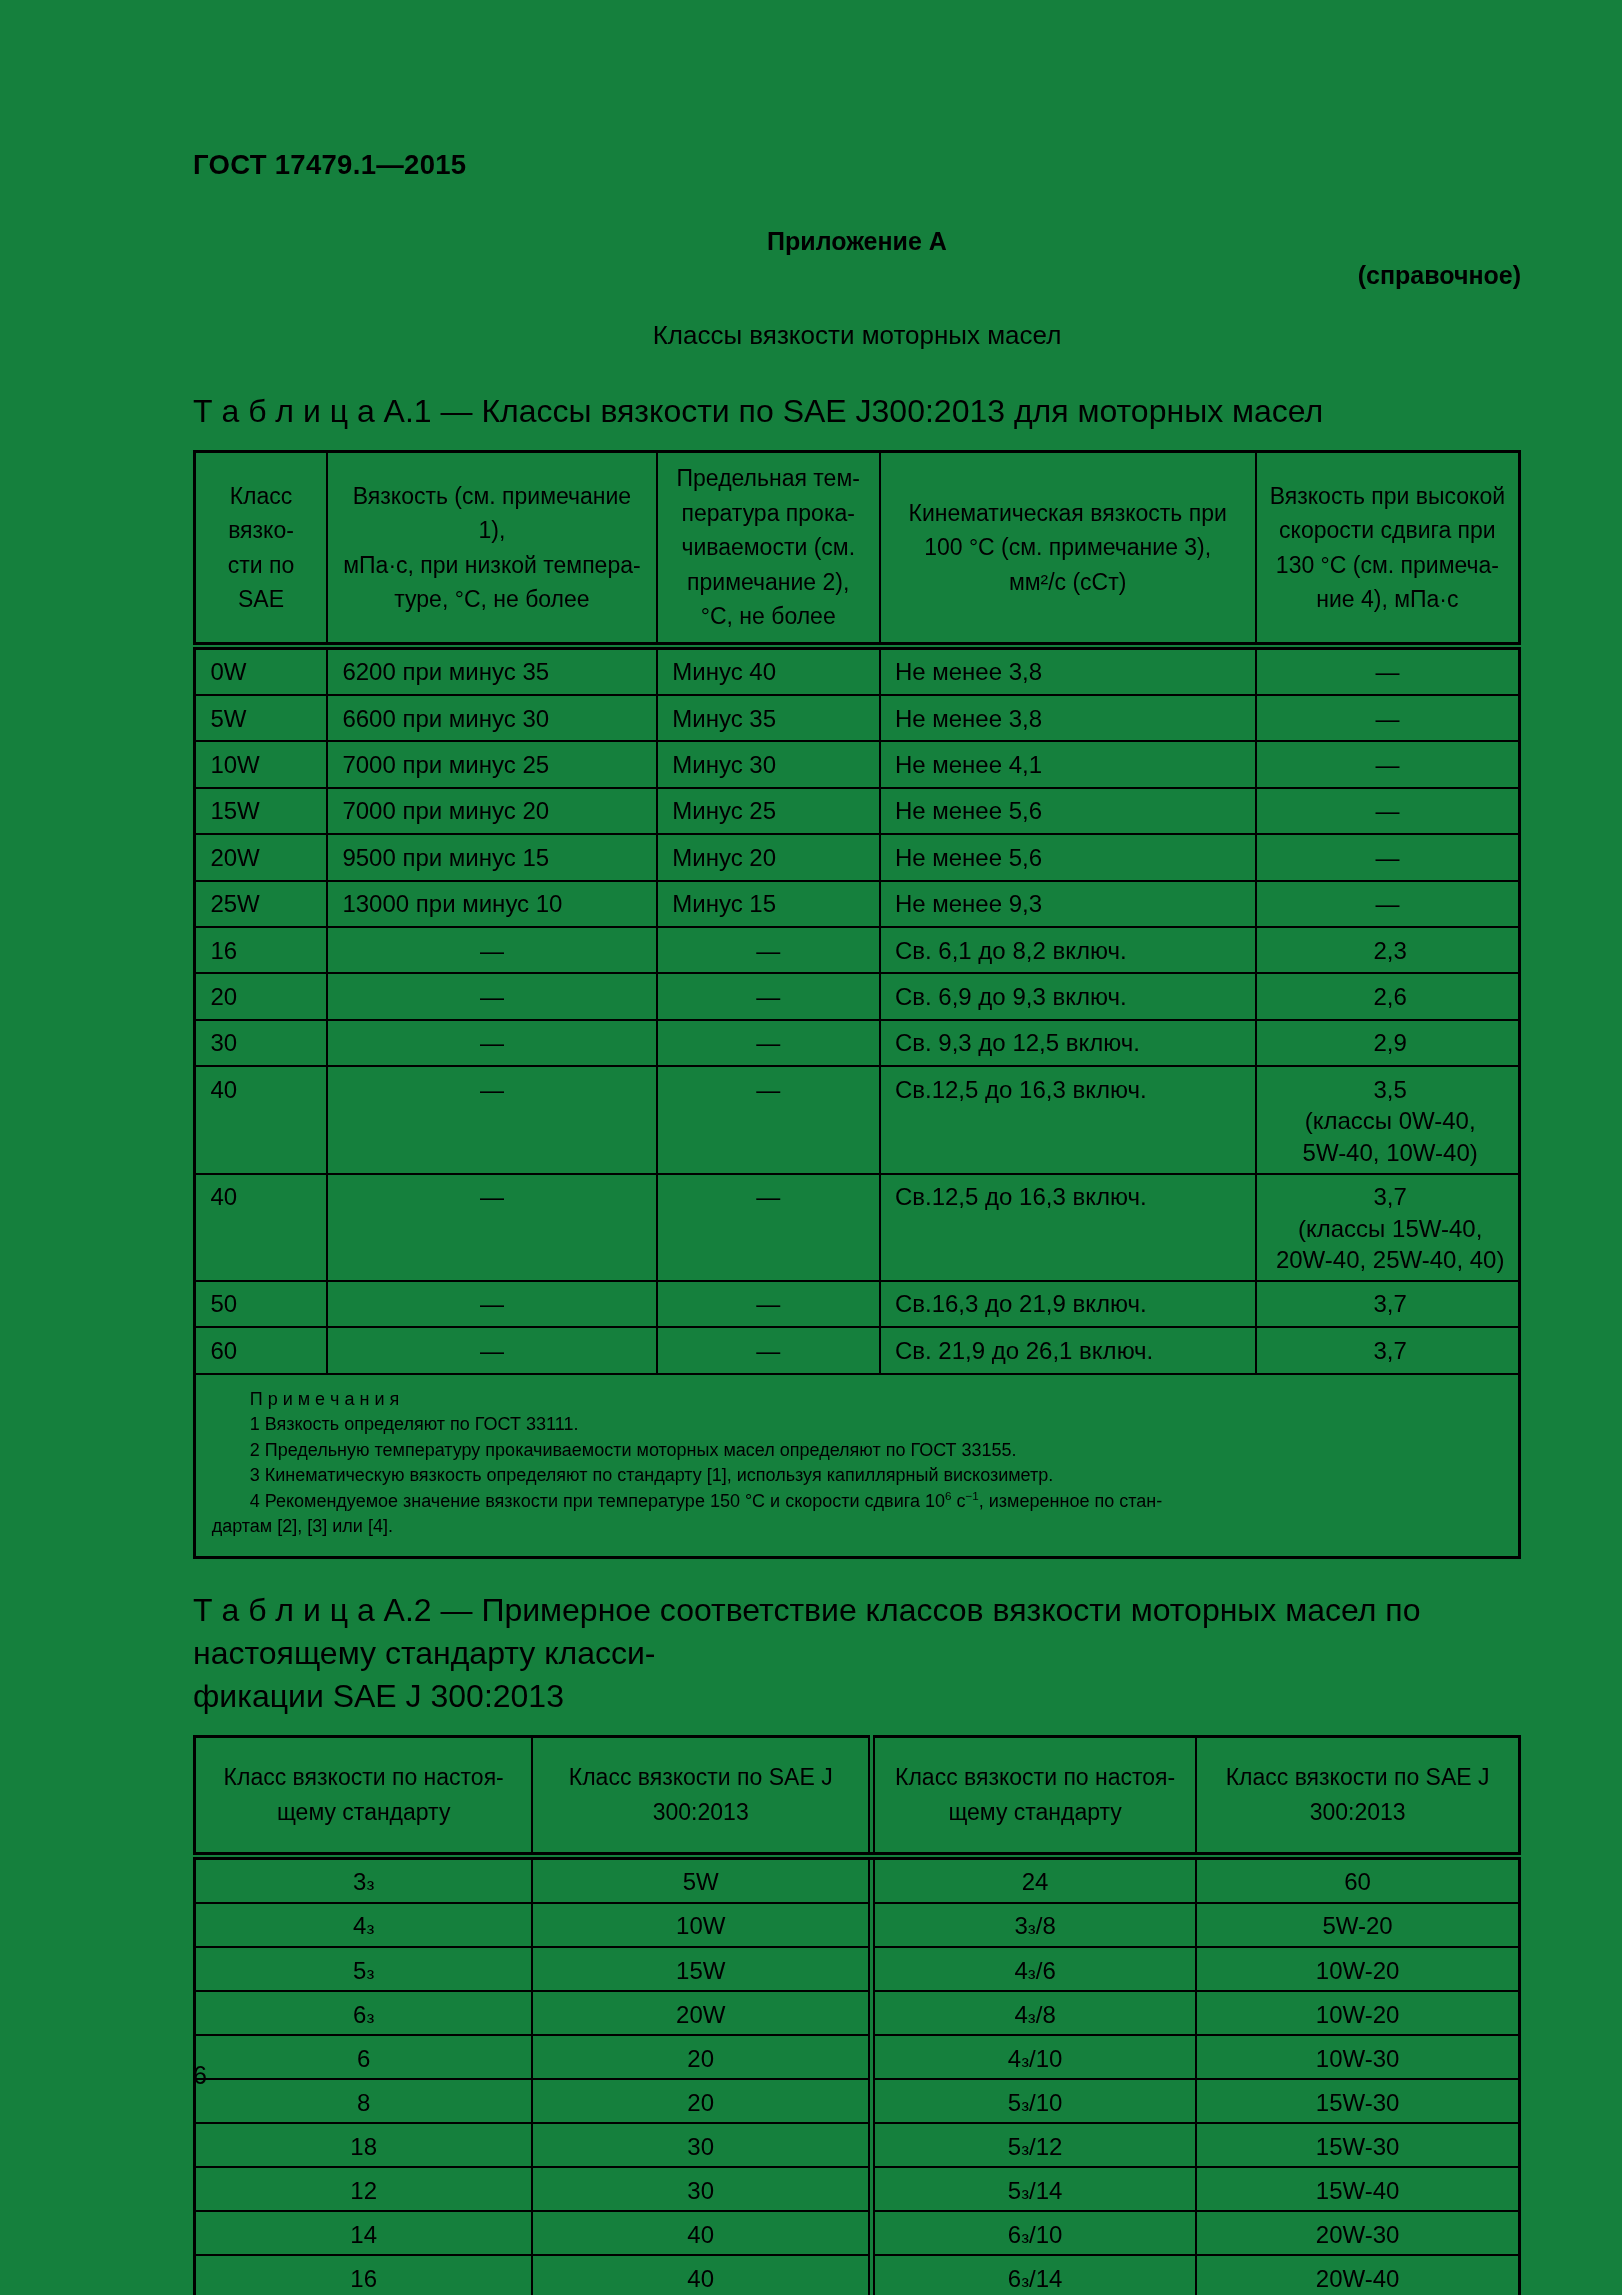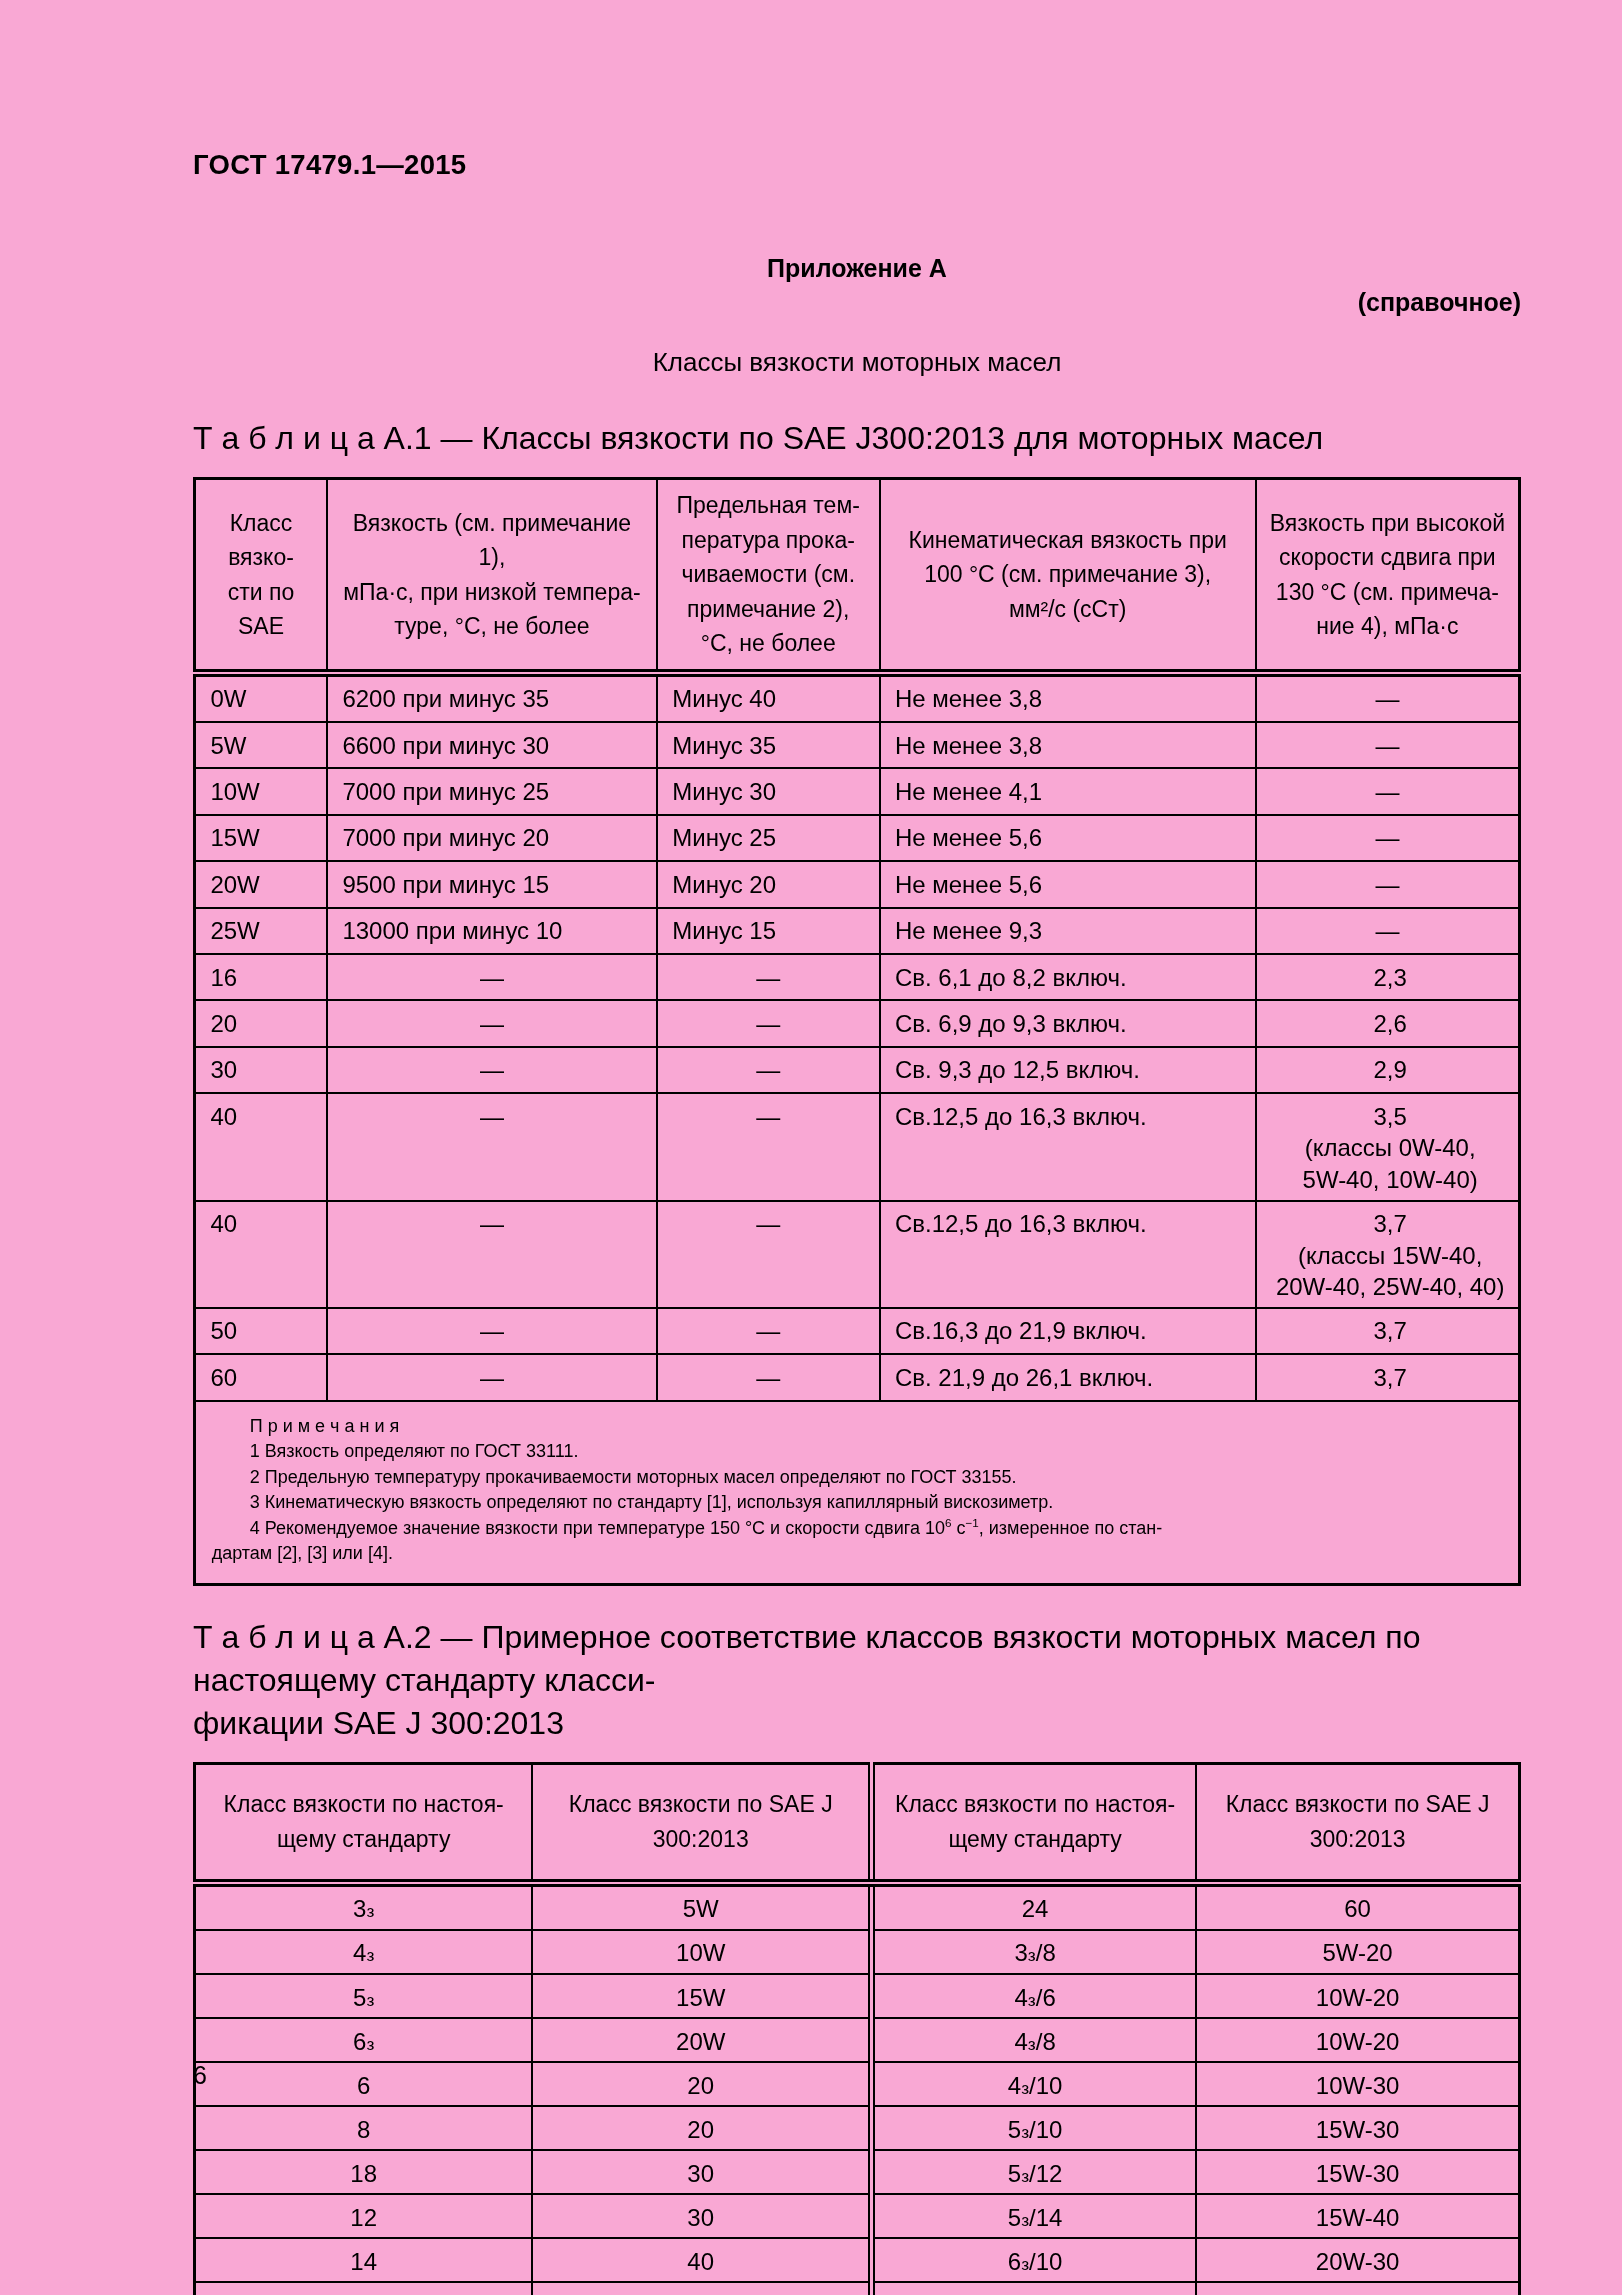--- a/index.html
+++ b/index.html
@@ -4,38 +4,38 @@
 <style>
   html, body {
     margin: 0;
     padding: 0;
     background: #ffffff;
   }
   .page {
     position: relative;
     width: 1623px;
     height: 2295px;
-    background: #f9a8d4;
+    background: #15803d;
     color: #000000;
     font-family: "Liberation Sans", "DejaVu Sans", sans-serif;
     overflow: hidden;
   }
   .content {
     position: absolute;
     left: 193px;
     top: 149px;
     width: 1328px;
   }
   .doc-header {
     font-size: 27.5px;
     font-weight: bold;
     letter-spacing: 0.3px;
   }
   .appendix-label {
-    margin-top: 73px;
+    margin-top: 46px;
     text-align: center;
     font-size: 25px;
     font-weight: bold;
   }
   .appendix-sub {
     margin-top: 5.2px;
     text-align: right;
     font-size: 25px;
     font-weight: bold;
   }

